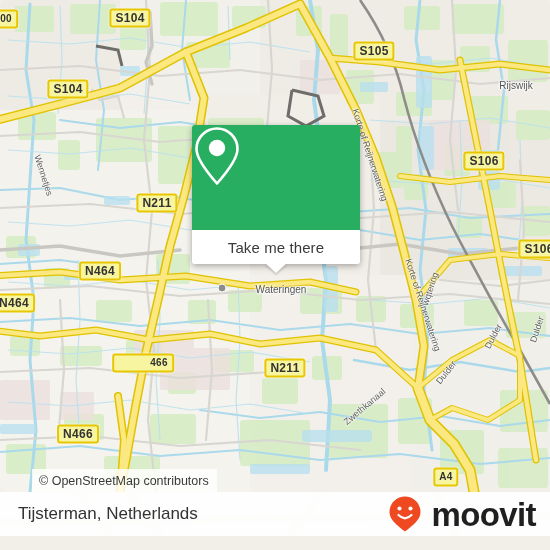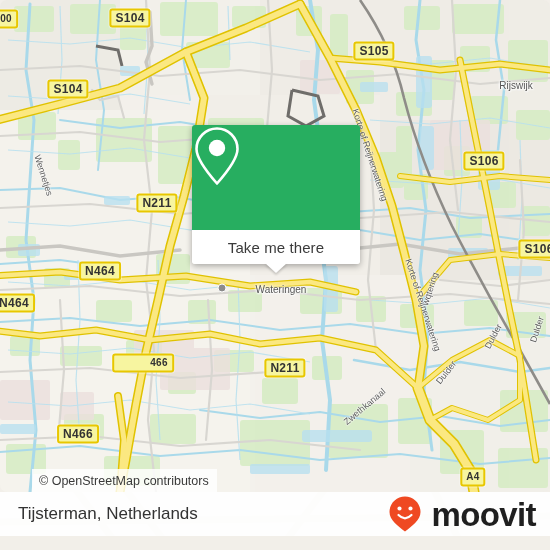--- a/index.html
+++ b/index.html
@@ -360,21 +360,21 @@
         <div class="shield" style="left: 68px; top: 89px;">S104</div>
         <div class="shield" style="left: 374px; top: 51px; text-align: center;">S105</div>
         <div class="shield" style="left: 484px; top: 161px;">S106</div>
         <div class="shield" style="left: 539px; top: 249px;">S106</div>
         <div class="shield" style="left: 157px; top: 203px;">N211</div>
         <div class="shield" style="left: 100px; top: 271px;">N464</div>
         <div class="shield" style="left: 14px; top: 303px;">N464</div>
         <div class="shield small" style="left: 143px; top: 363px; padding-left: 36px;">466</div>
         <div class="shield" style="left: 78px; top: 434px;">N466</div>
         <div class="shield" style="left: 285px; top: 368px;">N211</div>
-        <div class="shield small" style="left: 473px; top: 477px;">A4</div>
+        <div class="shield small" style="left: 446px; top: 477px;">A4</div>
       </div>
 
     <div id="waterlabels">
         <div class="waterlabel" style="left: 37px; top: 150px; transform: rotate(72deg);">Wennetjes</div>
         <div class="waterlabel" style="left: 355px; top: 104px; transform: rotate(72deg);">Korte of Reijnerwatering</div>
         <div class="waterlabel" style="left: 408px; top: 254px; transform: rotate(72deg);">Korte of Reijnerwatering</div>
         <div class="waterlabel" style="left: 345px; top: 418px; transform: rotate(-40deg);">Zwethkanaal</div>
         <div class="waterlabel" style="left: 438px; top: 378px; transform: rotate(-52deg);">Dulder</div>
         <div class="waterlabel" style="left: 487px; top: 343px; transform: rotate(-62deg);">Dulder</div>
         <div class="waterlabel" style="left: 533px; top: 337px; transform: rotate(-72deg);">Dulder</div>

